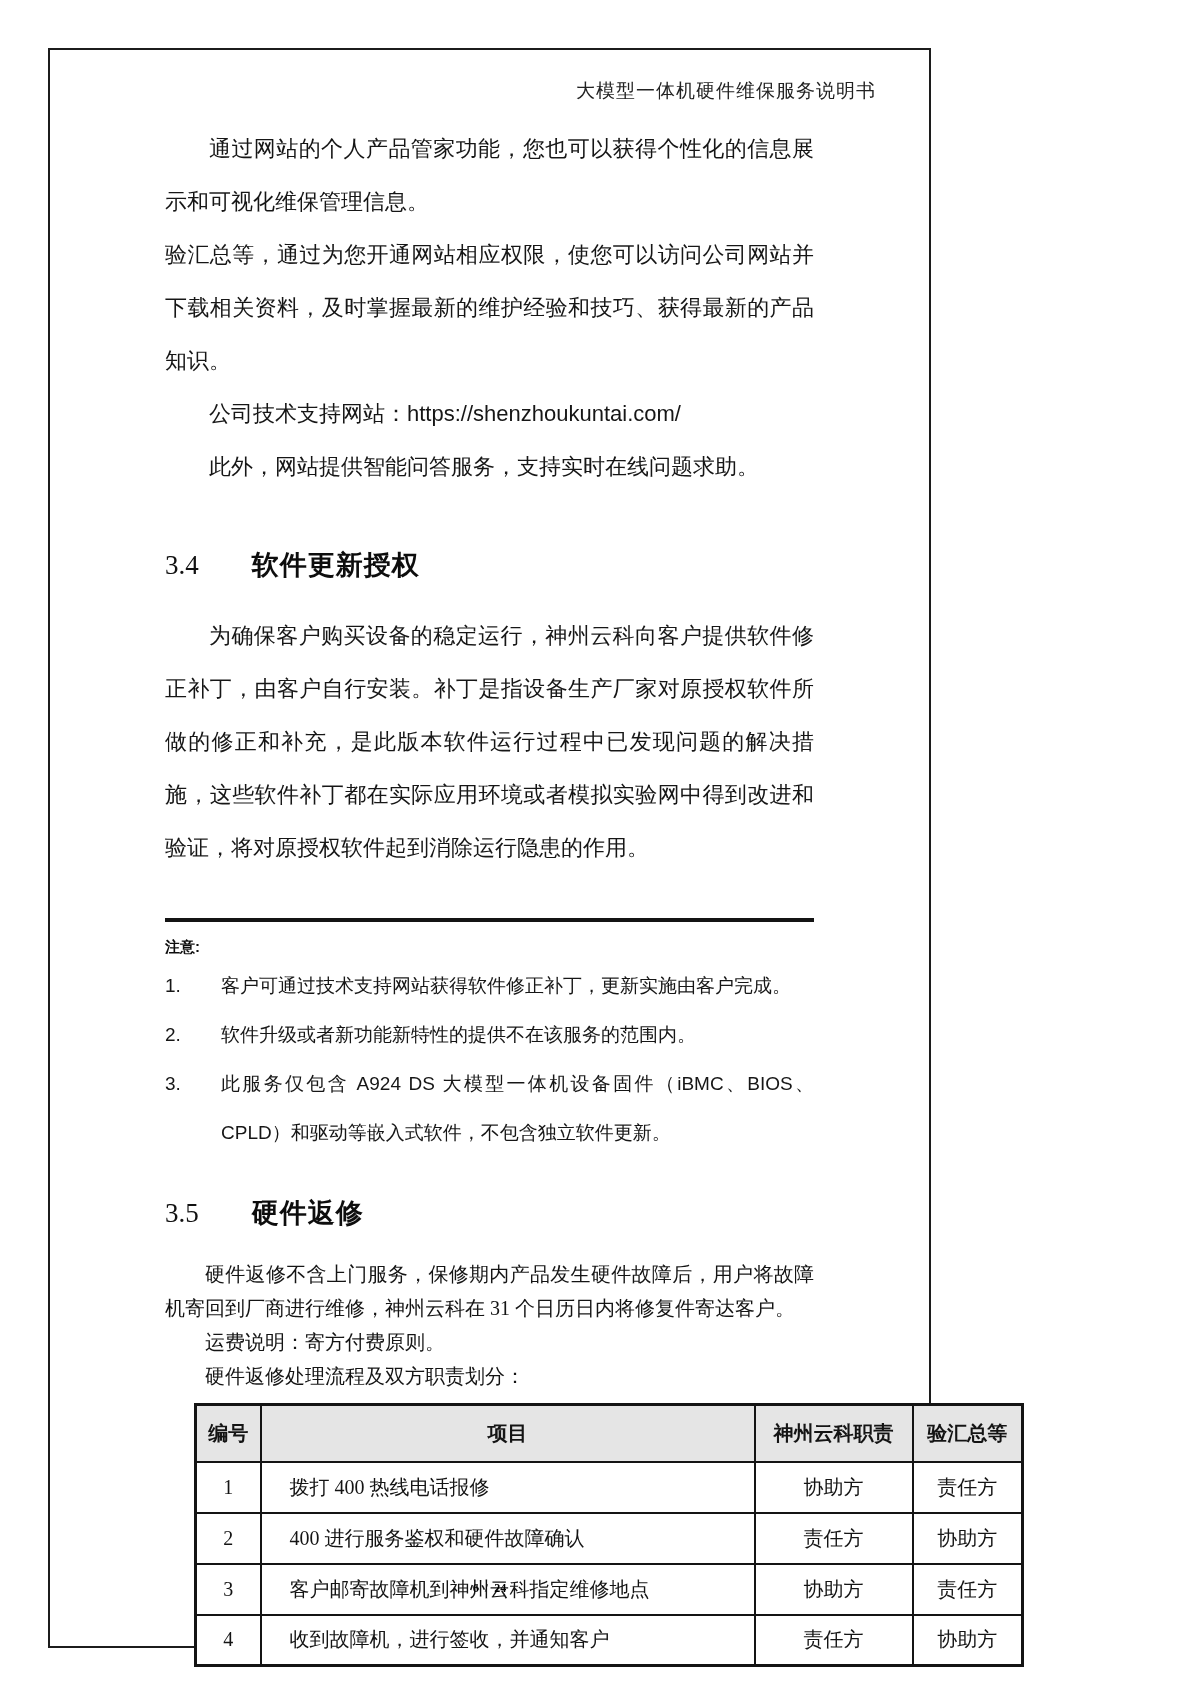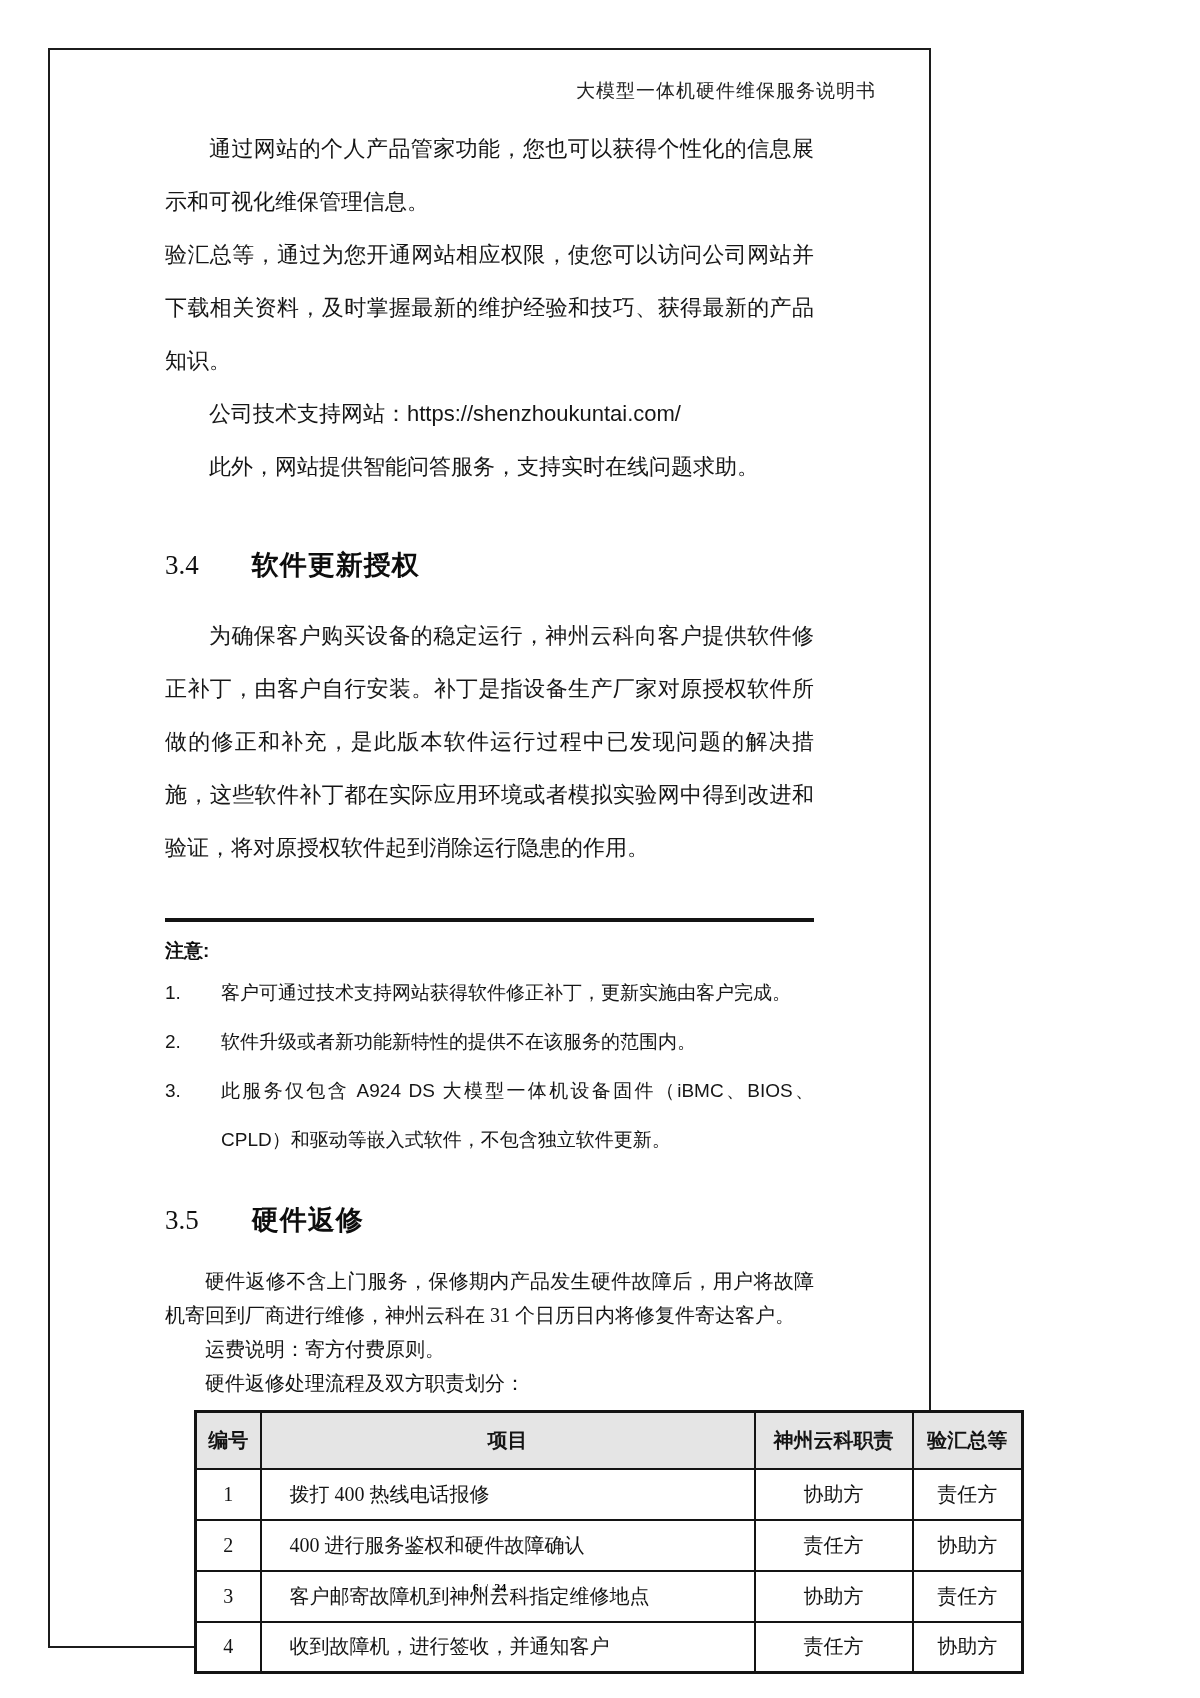--- a/index.html
+++ b/index.html
@@ -53,21 +53,21 @@
     margin-left:38px;
   }
   .h34{margin-top:54px;}
   .p34{margin-top:26px;}
   .note-rule{
     border:none;border-top:4px solid #141414;
     margin:44px 0 0 0;
   }
   .note-label{
     margin-top:16px;
-    font-size:19px;font-weight:700;color:#0d0d0d;
+    font-size:15px;font-weight:700;color:#0d0d0d;
   }
   .notes{
     list-style:none;margin:4px 0 0 0;padding:0;
   }
   .notes li{
     display:flex;
     font-size:19px;line-height:49px;
     color:#161616;
   }
   .notes .n-num{flex:0 0 56px;}

